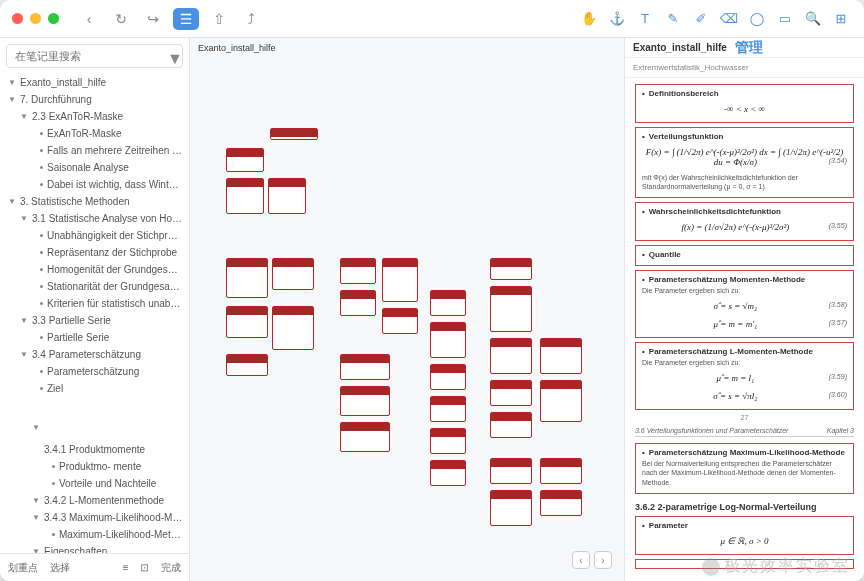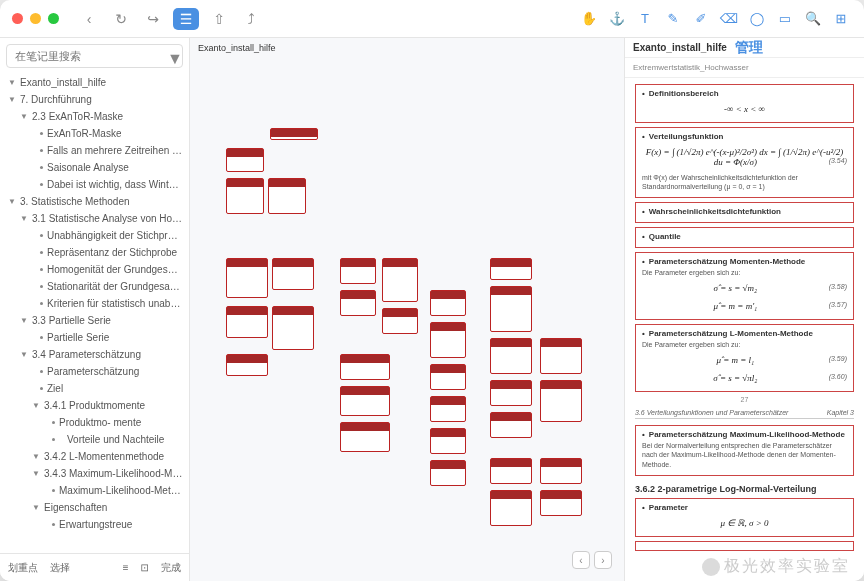--- a/index.html
+++ b/index.html
@@ -160,29 +160,29 @@
           <div class="tree-item l3">
             <span class="bullet"></span>
             <span style="overflow: hidden; text-overflow: ellipsis;">Parameterschätzung</span>
           </div>
           <div class="tree-item l3">
             <span class="bullet"></span>
             <span style="overflow: hidden; text-overflow: ellipsis;">Ziel</span>
           </div>
           <div class="tree-item l3">
             <span class="arrow">▼</span>
-            <span style="overflow: hidden; text-overflow: ellipsis;">3.4.1 Produktmomente</span>
+            <span style="overflow: hidden; text-overflow: ellipsis; margin-top: 44px;">3.4.1 Produktmomente</span>
           </div>
           <div class="tree-item l4">
             <span class="bullet"></span>
             <span style="overflow: hidden; text-overflow: ellipsis;">Produktmo- mente</span>
           </div>
           <div class="tree-item l4">
             <span class="bullet"></span>
-            <span style="overflow: hidden; text-overflow: ellipsis; margin-left: 8px;">Vorteile und Nachteile</span>
+            <span style="overflow: hidden; text-overflow: ellipsis;">Vorteile und Nachteile</span>
           </div>
           <div class="tree-item l3">
             <span class="arrow">▼</span>
             <span style="overflow: hidden; text-overflow: ellipsis;">3.4.2 L-Momentenmethode</span>
           </div>
           <div class="tree-item l3">
             <span class="arrow">▼</span>
             <span style="overflow: hidden; text-overflow: ellipsis;">3.4.3 Maximum-Likelihood-Methode</span>
           </div>
           <div class="tree-item l4">
@@ -365,20 +365,21 @@
             <div class="doc-label">Definitionsbereich</div>
             <div class="formula">-∞ &lt; x &lt; ∞</div>
           </div>
           <div class="doc-section">
             <div class="doc-label">Verteilungsfunktion</div>
             <div class="formula">F(x) = ∫ (1/√2π) e^(-(x-μ)²/2σ²) dx = ∫ (1/√2π) e^(-u²/2) du = Φ(x/σ)<span class="eqnum">(3.54)</span></div>
             <div class="doc-text">mit Φ(x) der Wahrscheinlichkeitsdichtefunktion der Standardnormalverteilung (μ = 0, σ = 1)</div>
           </div>
           <div class="doc-section">
             <div class="doc-label">Wahrscheinlichkeitsdichtefunktion</div>
+            <div class="formula">f(x) = (1/σ√2π) e^(-(x-μ)²/2σ²)<span class="eqnum">(3.55)</span></div>
           </div>
           <div class="doc-section">
             <div class="doc-label">Quantile</div>
           </div>
           <div class="doc-section">
             <div class="doc-label">Parameterschätzung Momenten-Methode</div>
             <div class="doc-text">Die Parameter ergeben sich zu:</div>
             <div class="formula">σ̂ = s = √m₂<span class="eqnum">(3.58)</span></div>
             <div class="formula">μ̂ = m = m'₁<span class="eqnum">(3.57)</span></div>
           </div>

